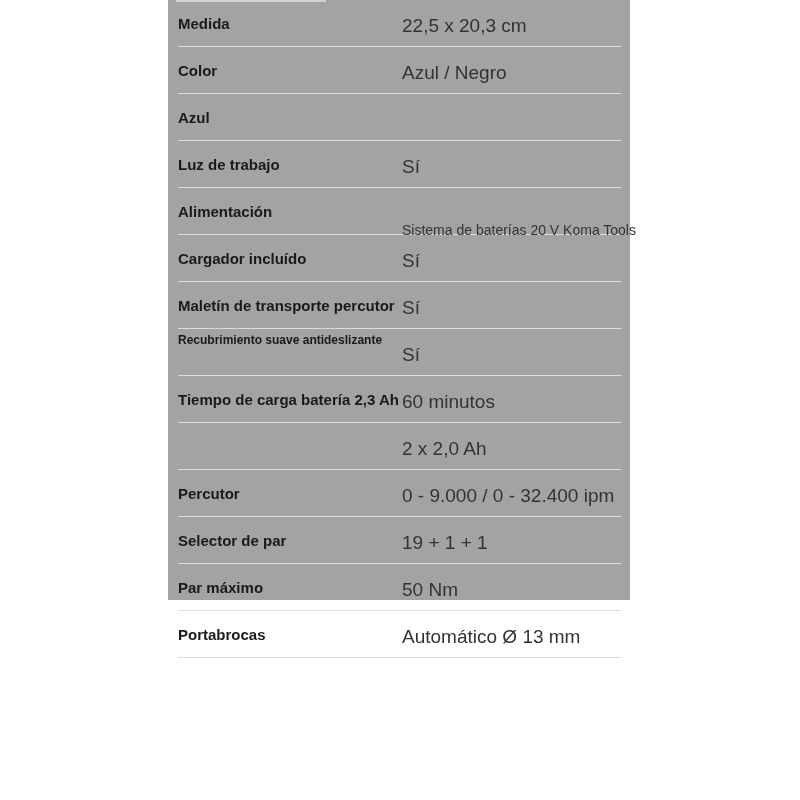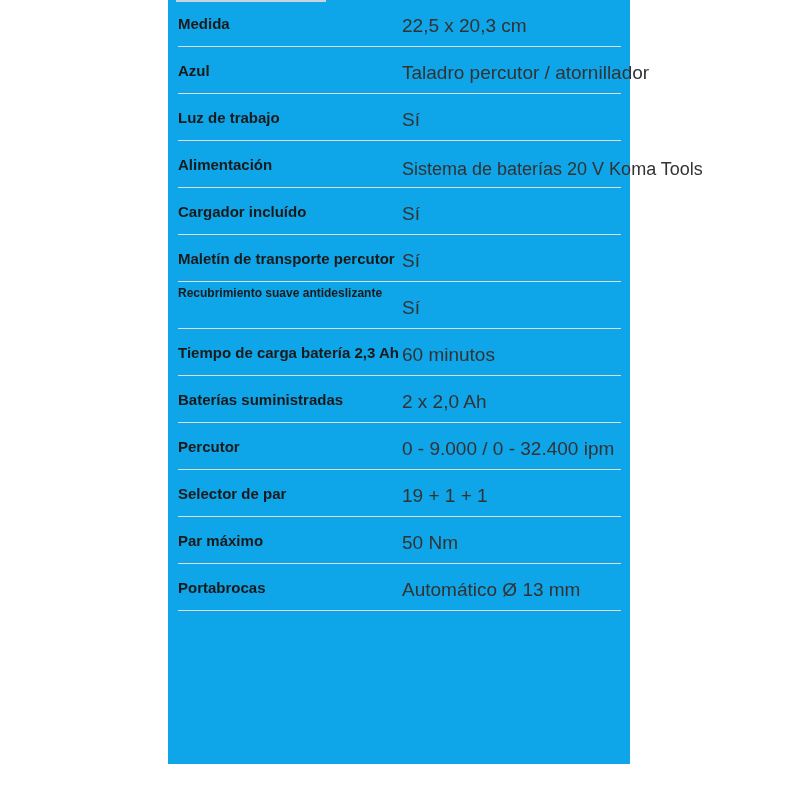--- a/index.html
+++ b/index.html
@@ -1,39 +1,42 @@
 <!DOCTYPE html>
 <html><head>
 <meta charset="utf-8">
 <style>
   html, body { margin:0; padding:0; background:#ffffff; }
   body { width:800px; height:800px; overflow:hidden; position:relative; font-family:"Liberation Sans", sans-serif; }
-  .panel { position:absolute; left:168px; top:0; width:462px; height:764px; background:#0ea5e9; }
+  .panel { position:absolute; left:168px; top:0; width:462px; height:600px; background:#a3a3a3; }
   .topbar { position:absolute; left:8px; top:0; width:150px; height:2px; background:#c8d6dc; }
   .rows { position:absolute; left:10px; top:0; width:443px; }
   .row { position:relative; height:46px; border-bottom:1px solid #dcdcdc; }
   .row:first-child { height:46px; }
   .lbl { position:absolute; left:0; top:15px; font-weight:bold; font-size:15px; color:#1a1a1a; white-space:nowrap; }
   .lbl.small { font-size:12px; top:4px; }
   .val { position:absolute; left:224px; top:15px; font-size:19px; color:#333; white-space:nowrap; }
-  .val.small { font-size:18px; top:18px; }
+  .val.small { font-size:14px; top:34px; }
 </style>
 </head>
 <body>
 
 <div class="panel">
   <div class="topbar"></div>
   <div class="rows">
     <div class="row">
         <span class="lbl">Medida</span>
         <span class="val">22,5 x 20,3 cm</span>
       </div>
     <div class="row">
+        <span class="lbl">Color</span>
+        <span class="val">Azul / Negro</span>
+      </div>
+    <div class="row">
         <span class="lbl">Azul</span>
-        <span class="val">Taladro percutor / atornillador</span>
       </div>
     <div class="row">
         <span class="lbl">Luz de trabajo</span>
         <span class="val">Sí</span>
       </div>
     <div class="row">
         <span class="lbl">Alimentación</span>
         <span class="val small">Sistema de baterías 20 V Koma Tools</span>
       </div>
     <div class="row">
@@ -46,21 +49,20 @@
       </div>
     <div class="row">
         <span class="lbl small">Recubrimiento suave antideslizante</span>
         <span class="val">Sí</span>
       </div>
     <div class="row">
         <span class="lbl">Tiempo de carga batería 2,3 Ah</span>
         <span class="val">60 minutos</span>
       </div>
     <div class="row">
-        <span class="lbl">Baterías suministradas</span>
         <span class="val">2 x 2,0 Ah</span>
       </div>
     <div class="row">
         <span class="lbl">Percutor</span>
         <span class="val">0 - 9.000 / 0 - 32.400 ipm</span>
       </div>
     <div class="row">
         <span class="lbl">Selector de par</span>
         <span class="val">19 + 1 + 1</span>
       </div>

